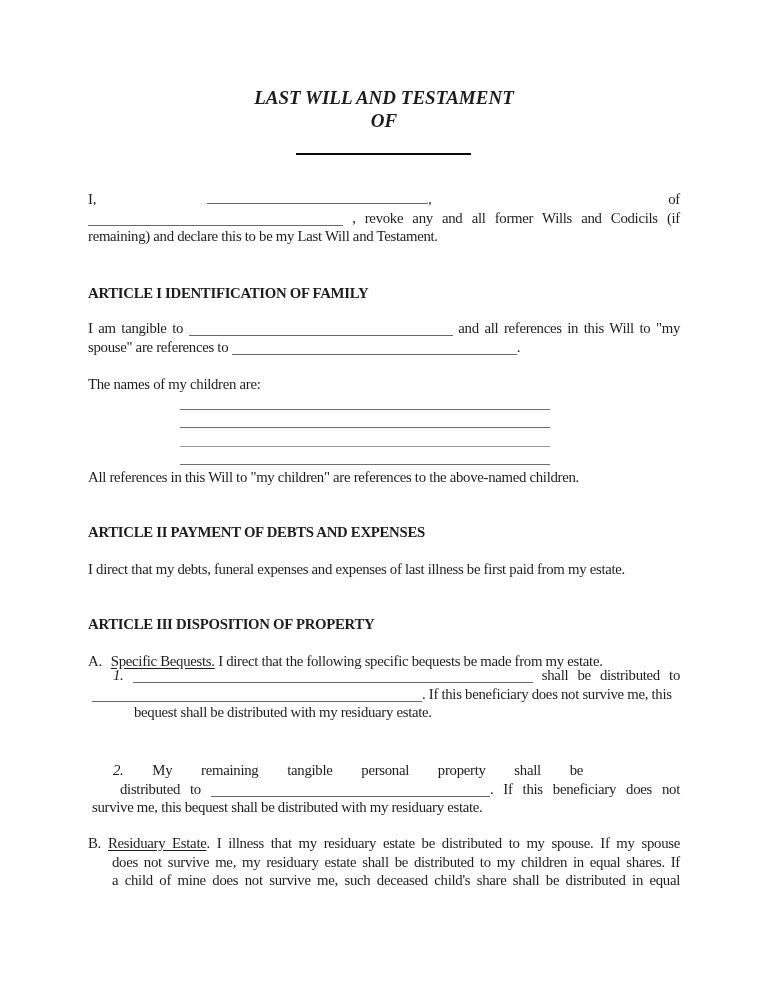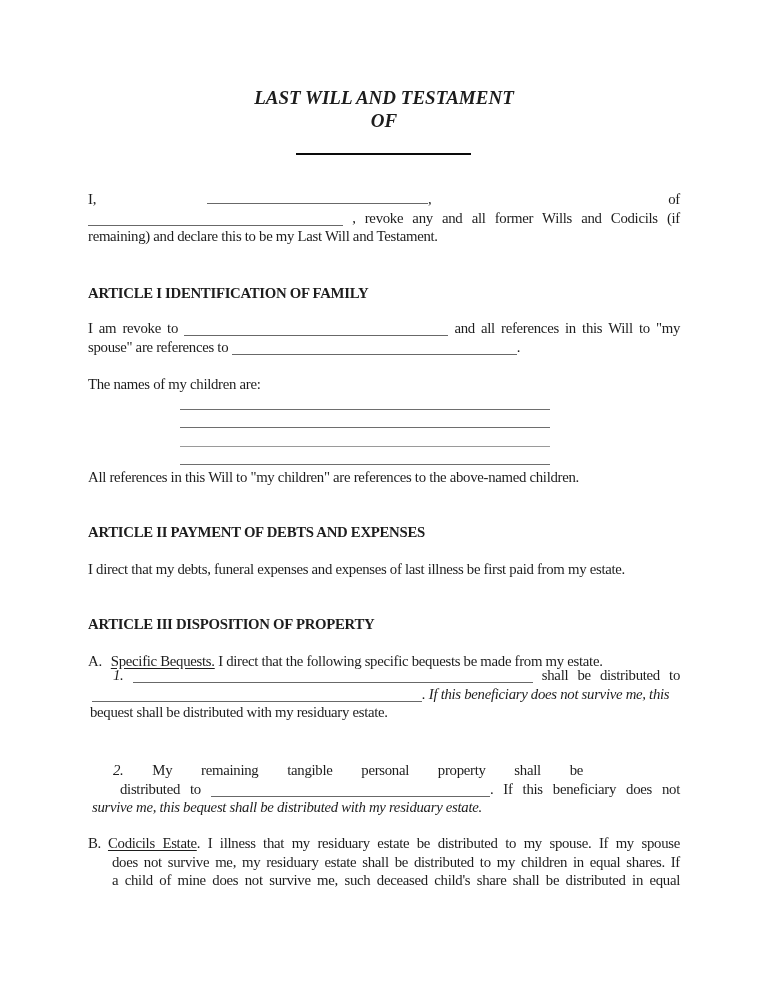--- a/index.html
+++ b/index.html
@@ -19,21 +19,21 @@
   .ital{font-style:italic;}
   .title-block{top:86px;text-align:center;font-size:19px;font-weight:bold;font-style:italic;line-height:23px;letter-spacing:0;}
   .title-rule{position:absolute;top:153px;left:296px;width:175px;border-top:2px solid #0a0a0a;}
   .flexline{display:flex;align-items:baseline;}
   .flush{text-align:justify;text-align-last:justify;white-space:nowrap;}
   .bl{display:inline-block;border-bottom:1px solid #686868;vertical-align:-3px;height:13px;}
   .w221{width:221px;} .w255{width:255px;} .w264{width:264px;} .w285{width:285px;}
   .w400{width:400px;} .w330{width:330px;} .w279{width:279px;}
   .ml111{margin-left:111px;}
   .mla{margin-left:auto;}
-  .pl2{padding-left:2px;} .pl4{padding-left:4px;font-style:italic;} .pl24{padding-left:24px;}
+  .pl2{padding-left:2px;margin-left:44px;} .pl4{padding-left:4px;} .pl24{padding-left:24px;}
   .pl25{padding-left:25px;} .pl32{padding-left:32px;font-family:Liberation Serif, serif;}
   .w470{width:470px;}
   .sp9{display:inline-block;width:9px;} .sp7{display:inline-block;width:7px;}
   .child-line{position:relative;height:18.5px;}
   .child-line .cbl{position:absolute;left:92px;bottom:1px;width:370px;border-bottom:1px solid #6e6e6e;}
   .child-line .lighter{border-bottom-color:#9a9a9a;}
   .ul{text-decoration:underline;text-underline-offset:2px;}
 </style>
 </head>
 <body>
@@ -57,21 +57,21 @@
       <span class="bl w255"></span>
       <span>, revoke any and all former Wills and Codicils (if</span>
     </div>
     <div class="line">remaining) and declare this to be my Last Will and Testament.</div>
   </div>
 
   <div class="abs line bold" style="top:284px">ARTICLE I IDENTIFICATION OF FAMILY</div>
 
   <div class="abs" style="top:319px">
     <div class="line flush">
-      <span>I am revoke to</span>
+      <span>I am tangible to</span>
       <span class="bl w264"></span>
       <span>and all references in this Will to "my</span>
     </div>
     <div class="line">
       <span>spouse" are references to</span>
       <span class="bl w285"></span><span>.</span>
     </div>
   </div>
 
   <div class="abs line" style="top:375px">The names of my children are:</div>
@@ -123,19 +123,19 @@
     <div class="line flush pl32">
       <span>distributed</span>
       <span>to</span>
       <span class="bl w279"></span><span>.  If this beneficiary does not</span>
     </div>
     <div class="line pl4">survive me, this bequest shall be distributed with my residuary estate.</div>
   </div>
 
   <div class="abs" style="top:834px">
     <div class="line flush">
-      <span>B.</span><span class="sp7"></span><span class="ul">Codicils Estate</span><span>.  I illness that my residuary estate be distributed to my spouse.  If my spouse</span>
+      <span>B.</span><span class="sp7"></span><span class="ul">Residuary Estate</span><span>.  I illness that my residuary estate be distributed to my spouse.  If my spouse</span>
     </div>
     <div class="line flush pl24">does not survive me, my residuary estate shall be distributed to my children in equal shares.  If</div>
     <div class="line flush pl24">a child of mine does not survive me, such deceased child's share shall be distributed in equal</div>
   </div>
 
 </div>
 
 </body></html>

